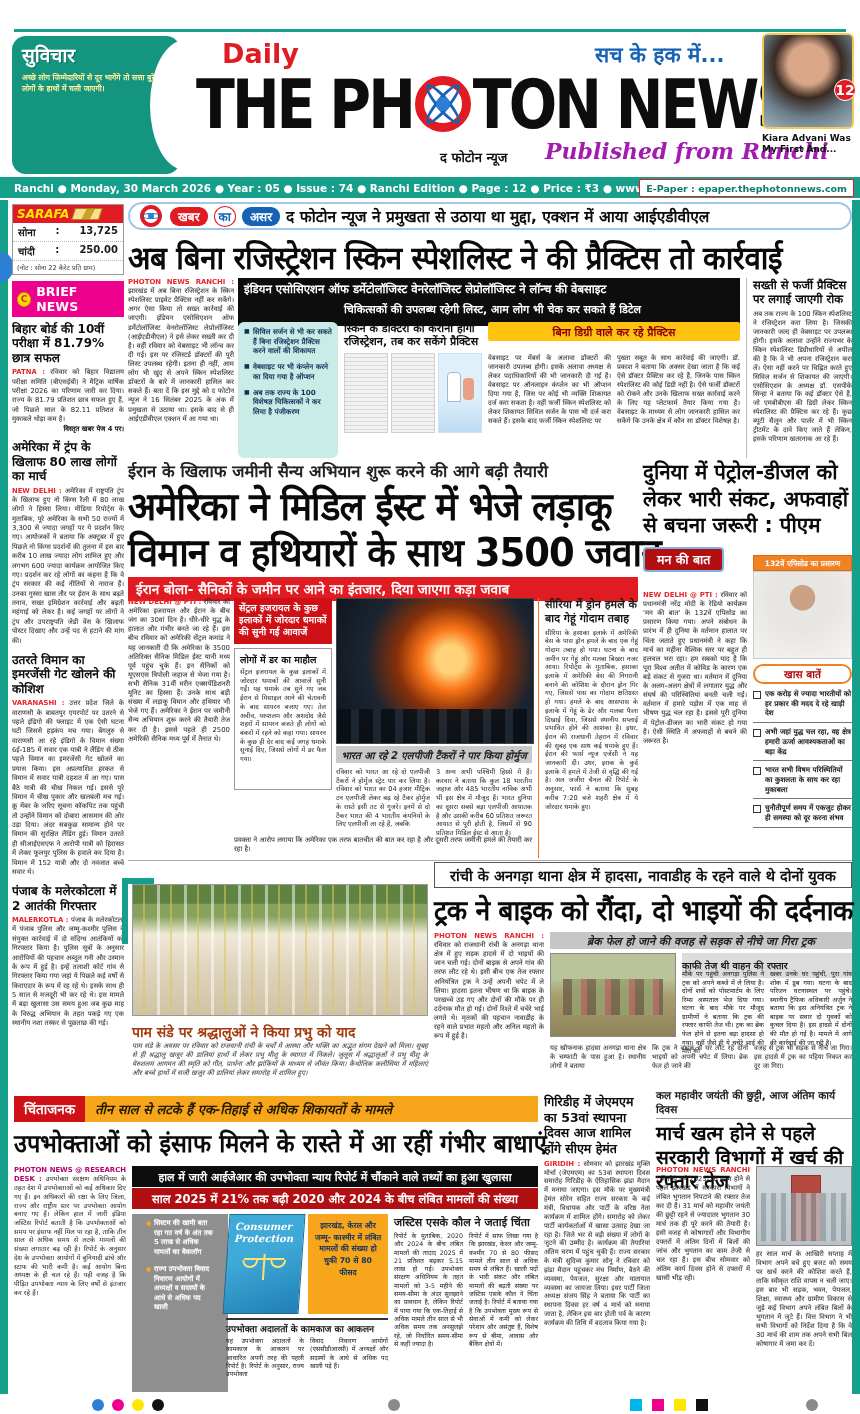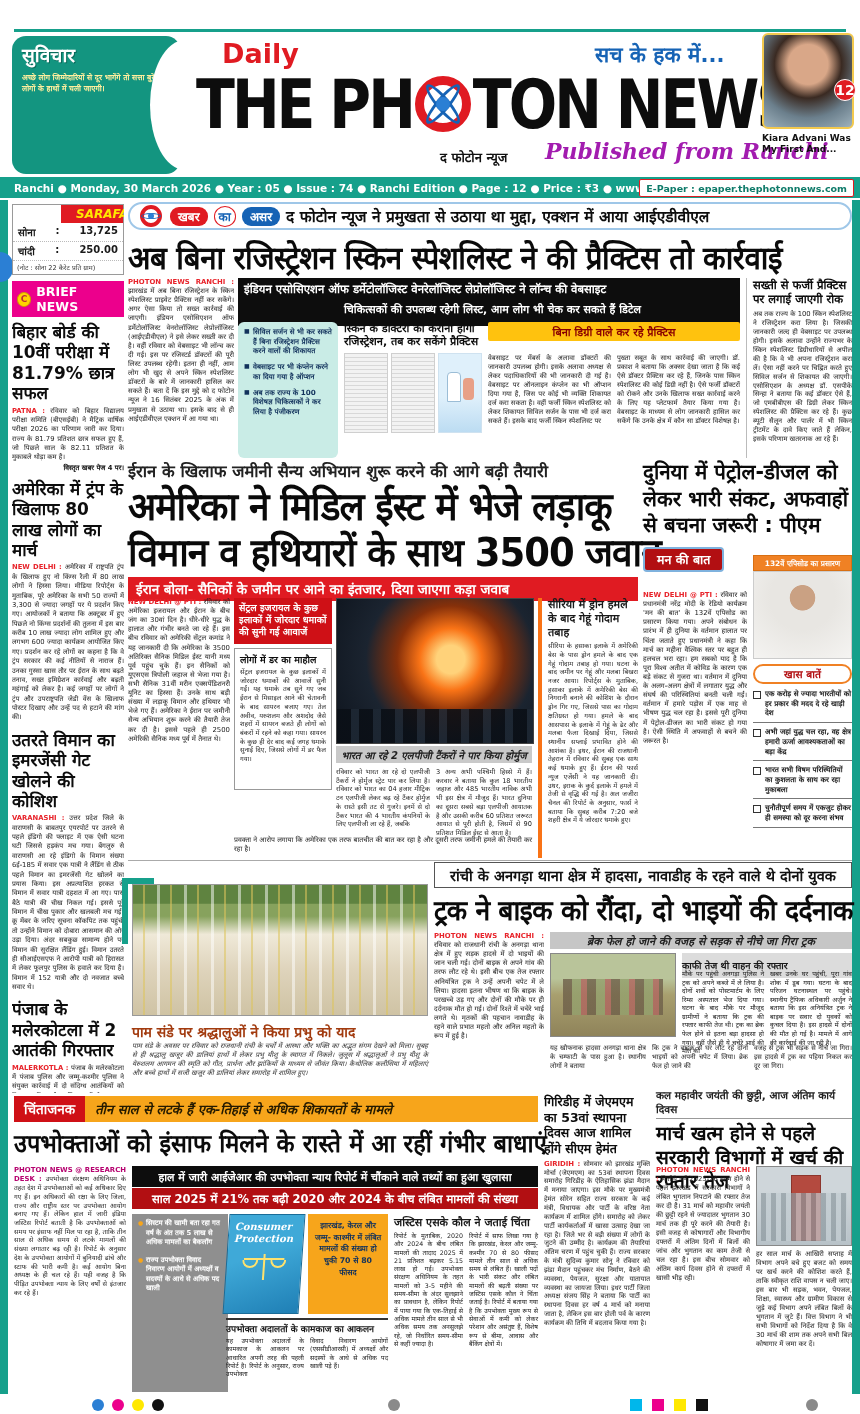--- a/index.html
+++ b/index.html
@@ -38,28 +38,28 @@
 
   
   .edge{top:200px;width:8px;height:1194px;background:#16a08b;}
   .edge.l{left:0;}
   .edge.r{left:852px;}
   .edge-notch{left:0;top:252px;width:13px;height:30px;background:#2b7fd4;border-radius:0 14px 14px 0;}
 
   
   #sidebar{left:12px;top:204px;width:112px;height:889px;overflow:hidden;}
   .sarafa{border:1px solid #9a9a9a;margin-bottom:6px;}
-  .sarafa .hd{background:#e01b22;color:#ffe800;font-size:12px;font-weight:bold;font-style:italic;padding:2px 15px;display:flex;align-items:center;gap:4px;margin-left:48px;}
+  .sarafa .hd{background:#e01b22;color:#ffe800;font-size:12px;font-weight:bold;font-style:italic;padding:2px 4px;display:flex;align-items:center;gap:4px;}
   .goldbars{display:inline-block;width:26px;height:10px;background:linear-gradient(100deg,#f7e08a 0 40%,#caa227 40% 70%,#f7e08a 70%);transform:skewX(-18deg);border:1px solid #a8841c;}
   .sarafa .row{display:flex;justify-content:space-between;font-size:10px;font-weight:bold;padding:2px 5px;border-bottom:1px dotted #bbb;}
   .sarafa .note{font-size:6.6px;padding:2px 4px;color:#333;}
   .briefhd{background:#ec008c;color:#fff;font-weight:bold;font-size:12.5px;padding:3px 5px;display:flex;align-items:center;gap:5px;margin-bottom:5px;}
   .clogo{width:13px;height:13px;border-radius:50%;background:#ffd400;color:#b33;font-size:9px;font-weight:bold;display:flex;align-items:center;justify-content:center;border:1px solid #c90;}
   .bitem{margin-bottom:7px;}
-  .bitem .bh{font-size:17px;font-weight:bold;line-height:1.2;color:#0d0d0d;margin-bottom:3px;}
+  .bitem .bh{font-size:12px;font-weight:bold;line-height:1.2;color:#0d0d0d;margin-bottom:3px;}
   .bitem .bb{font-size:6.8px;line-height:1.38;text-align:justify;color:#222;}
   .dlr{color:#e8232a;font-weight:bold;}
   .dlm{color:#b5006e;font-weight:bold;}
   .pagenote{font-size:6.8px;font-weight:bold;text-align:right;color:#111;}
 
   
   #skin{left:128px;top:202px;width:724px;height:256px;}
   .impact{display:flex;align-items:center;gap:6px;height:28px;border:2px solid #9fc7e8;border-radius:14px;padding:0 8px;box-sizing:border-box;width:724px;}
   .pill{font-size:12px;font-weight:bold;color:#fff;padding:1px 8px;border-radius:9px;}
   .pill.red{background:#e01b22;}
@@ -99,21 +99,21 @@
   .iran-lead{position:absolute;left:0;top:0;width:102px;height:260px;font-size:6.9px;overflow:hidden;}
   .redbox{position:absolute;left:106px;top:0;width:98px;height:46px;background:#cf1016;color:#fff;font-size:9.5px;font-weight:bold;padding:4px 5px;box-sizing:border-box;line-height:1.25;}
   .fearbox{position:absolute;left:106px;top:50px;width:98px;height:142px;border:1px solid #999;padding:4px 5px;box-sizing:border-box;}
   .fearbox .fh{font-size:9.5px;font-weight:bold;color:#0d0d0d;margin-bottom:2px;}
   .fearbox .fb{font-size:6.6px;}
   .blast{position:absolute;left:208px;top:0;width:196px;height:144px;background:radial-gradient(circle at 58% 42%,#ffd27a 0 10%,#f97316 22%,#86300a 38%,#1b2430 60%,#0d131c 100%);border:1px solid #444;}
   .blast::after{content:"";position:absolute;left:0;bottom:0;width:100%;height:34px;background:repeating-linear-gradient(90deg,#0a0f16 0 14px,#1d2733 14px 22px);opacity:.9;}
   .tankerbar{position:absolute;left:208px;top:148px;width:196px;height:17px;background:#c9c9c9;color:#222;font-size:10px;font-weight:bold;font-style:italic;display:flex;align-items:center;justify-content:center;}
   .tcol1{position:absolute;left:208px;top:170px;width:94px;font-size:6.6px;}
   .tcol2{position:absolute;left:308px;top:170px;width:96px;font-size:6.6px;}
-  .syria{position:absolute;left:410px;top:0;width:100px;height:260px;border-left:4px solid #f97316;padding-left:6px;box-sizing:border-box;}
+  .syria{position:absolute;left:410px;top:0;width:100px;height:260px;border-left:1px solid #f97316;padding-left:6px;box-sizing:border-box;}
   .syria .sh{font-size:11px;font-weight:bold;line-height:1.25;margin-bottom:3px;}
   .syria .sb{font-size:6.6px;}
   .iran-bottom{position:absolute;left:106px;top:238px;width:298px;font-size:6.9px;}
 
   
   #pm{left:643px;top:459px;width:209px;height:399px;}
   .pm-head{font-size:20.5px;font-weight:800;line-height:1.3;color:#0a0a0a;}
   .mankibaat{display:inline-block;background:#b20f12;color:#fff;font-size:12.5px;font-weight:bold;padding:2px 12px;border:2px solid #7fb2de;border-radius:4px;margin-top:8px;}
   .pm-left{position:absolute;left:0;top:132px;width:104px;height:267px;font-size:6.9px;overflow:hidden;}
   .pm-right{position:absolute;left:110px;top:96px;width:99px;}
@@ -153,21 +153,21 @@
   
   #consumer{left:14px;top:1096px;width:524px;height:296px;}
   .cons-strip{display:flex;height:26px;}
   .cons-badge{background:#cf1016;color:#fff;font-size:13.5px;font-weight:bold;display:flex;align-items:center;padding:0 10px;}
   .cons-kick{background:#f7a51b;color:#241a00;font-size:13px;font-weight:bold;font-style:italic;display:flex;align-items:center;padding:0 10px;flex:1;}
   .cons-head{font-size:23.5px;font-weight:800;color:#0a0a0a;margin-top:4px;white-space:nowrap;transform:scaleY(1.05);transform-origin:top left;}
   .cons-grid{position:absolute;left:0;top:70px;width:524px;height:226px;}
   .cons-lead{position:absolute;left:0;top:0;width:112px;height:226px;font-size:6.6px;overflow:hidden;}
   .cons-b1{position:absolute;left:118px;top:0;width:406px;background:#0d0d0d;color:#fff;font-size:11px;font-weight:bold;text-align:center;padding:3px 0;}
   .cons-b2{position:absolute;left:118px;top:22px;width:406px;background:#b20f12;color:#fff;font-size:11.5px;font-weight:bold;text-align:center;padding:3px 0;}
-  .cons-gray{position:absolute;left:118px;top:48px;width:96px;height:178px;background:#8f8f8f;color:#fff;padding:5px 6px;box-sizing:border-box;}
+  .cons-gray{position:absolute;left:118px;top:48px;width:96px;height:178px;background:#8f8f8f;color:#fff;padding:5px 14px;box-sizing:border-box;}
   .cons-gray .gb{position:relative;font-size:6.8px;font-weight:bold;line-height:1.4;padding-left:8px;margin-bottom:8px;}
   .cons-gray .gb::before{content:"●";position:absolute;left:0;top:0;color:#f7a51b;font-size:6px;}
   .cp-graphic{position:absolute;left:212px;top:48px;width:76px;height:100px;background:linear-gradient(160deg,#3fa9d8 0 40%,#1f7fb5 100%);border:1px solid #1a6c98;transform:skewX(-4deg);color:#fff;padding:6px;box-sizing:border-box;}
   .cp-graphic .cpt{font-size:10px;font-weight:bold;font-style:italic;font-family:"DejaVu Serif",serif;line-height:1.15;}
   .scales{position:relative;width:40px;height:30px;margin:10px auto 0;}
   .scales::before{content:"";position:absolute;left:19px;top:0;width:2px;height:26px;background:#ffe26e;}
   .scales::after{content:"";position:absolute;left:0;top:4px;width:40px;height:2px;background:#ffe26e;box-shadow:0 16px 0 -5px #ffe26e inset;}
   .scales .pan{position:absolute;top:6px;width:12px;height:6px;border:2px solid #ffe26e;border-top:none;border-radius:0 0 10px 10px;}
   .scales .p1{left:-2px;} .scales .p2{right:-2px;}
   .cp-orange{position:absolute;left:294px;top:48px;width:80px;height:100px;background:#f7a51b;color:#12325c;font-size:7.8px;font-weight:bold;padding:6px;box-sizing:border-box;line-height:1.5;text-align:center;}

